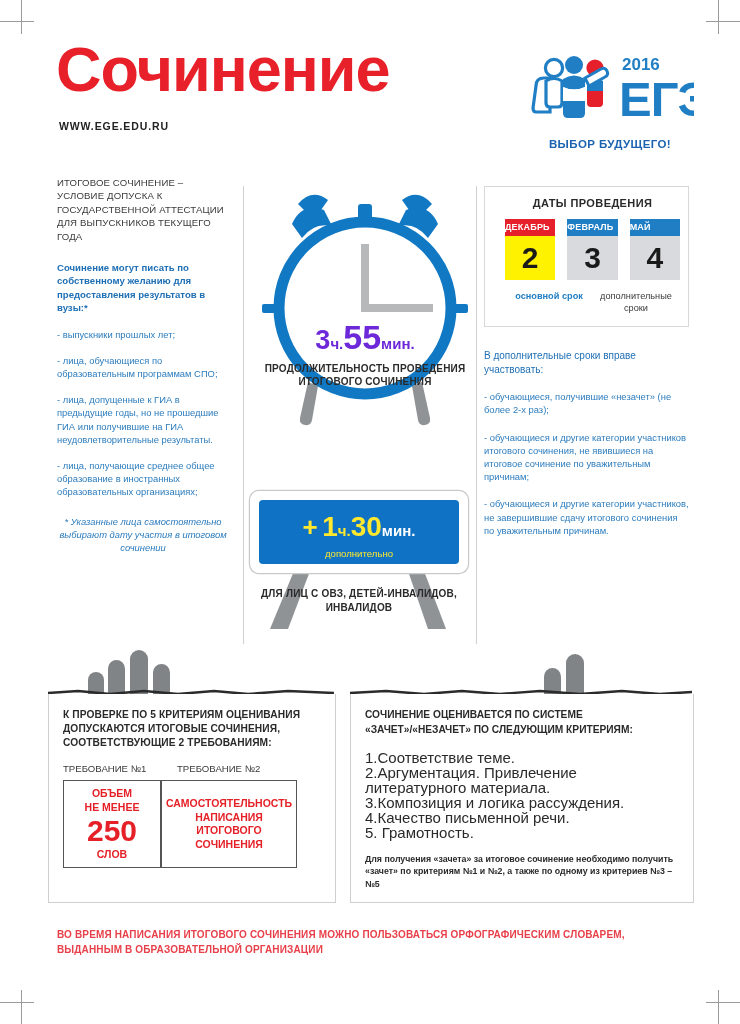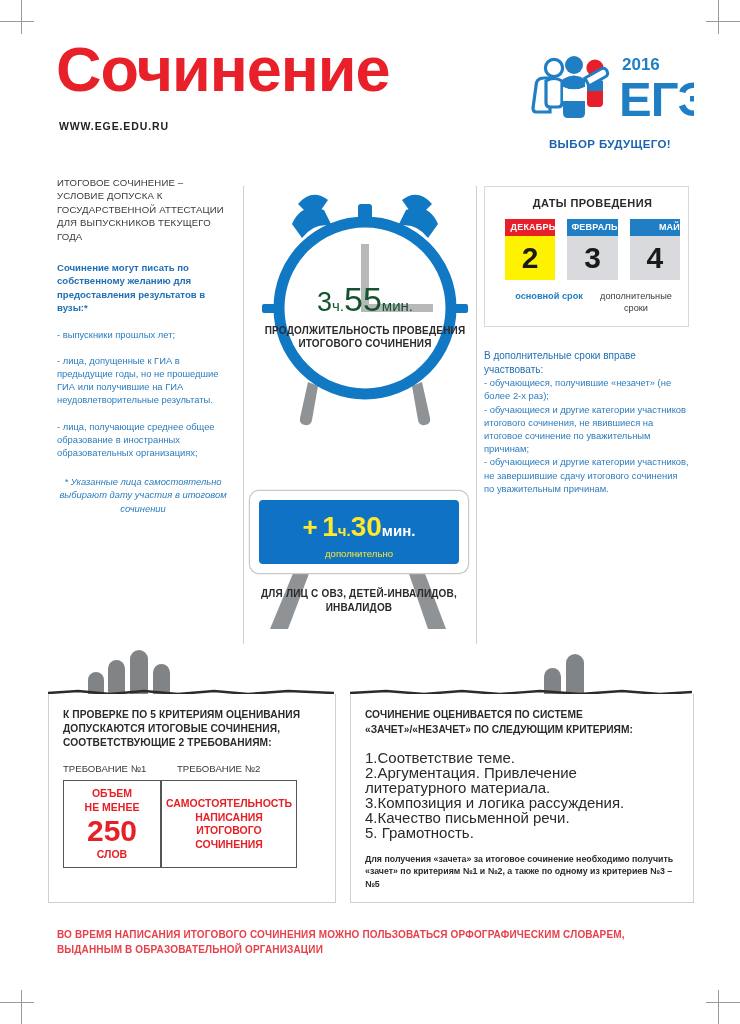--- a/index.html
+++ b/index.html
@@ -51,21 +51,21 @@
   .bluep{
     margin-top:13px;font-size:9.4px;line-height:13.2px;color:#2c7cbd;
   }
   .bluep.note{font-style:italic;margin-top:16px;text-align:center;}
 
   
   .col-center{position:absolute;left:250px;top:186px;width:230px;}
   .clock-wrap{position:relative;width:230px;height:275px;}
   .clock-wrap svg{position:absolute;left:0;top:0;}
   .clock-text{position:absolute;left:0;right:0;top:96px;text-align:center;}
-  .clock-time{font-weight:normal;color:#14532d;line-height:1;}
+  .clock-time{font-weight:bold;color:#6d28d9;line-height:1;margin-top:38px;}
   .clock-time .n1{font-size:27px;}
   .clock-time .u1{font-size:15px;}
   .clock-time .n2{font-size:34px;}
   .clock-time .u2{font-size:15px;}
   .clock-sub{
     margin-top:9px;font-size:10px;font-weight:bold;line-height:12.6px;
     color:#2a2a2a;letter-spacing:.2px;
   }
 
   .sign{position:relative;margin-top:22px;width:218px;height:98px;}
@@ -97,37 +97,37 @@
   .dates-box{
     border:1px solid #d8d8d8;padding:10px 8px 12px 20px;background:#fff;
   }
   .dates-title{
     text-align:center;font-size:11px;font-weight:bold;color:#2a2a2a;
     letter-spacing:.4px;margin-bottom:10px;
   }
   .cal-row{display:flex;gap:12px;justify-content:center;}
   .cal{width:55px;}
   .cal-m{
-    height:17px;line-height:17px;text-align:right;color:#fff;
+    height:17px;line-height:17px;text-align:left;color:#fff;
     font-size:9px;font-weight:bold;letter-spacing:.2px;
   }
   .cal-d{
     height:44px;line-height:44px;text-align:center;
     font-size:30px;font-weight:bold;color:#1a1a1a;
   }
   .cal-lbl-row{display:flex;gap:12px;justify-content:center;margin-top:10px;}
   .cal-lbl{width:75px;text-align:center;font-size:9.2px;line-height:12px;}
   .cal-lbl.main{font-weight:bold;color:#1f7ec4;}
   .cal-lbl.extra{color:#3a3a3a;}
 
   .r-head{
     margin-top:22px;font-size:10px;line-height:13.6px;font-weight:normal;
     color:#1f6fb5;
   }
-  .r-p{margin-top:0;font-size:9.4px;line-height:13.2px;color:#2c7cbd;}
+  .r-p{margin-top:14px;font-size:9.4px;line-height:13.2px;color:#2c7cbd;}
 
   
   .tear{position:absolute;left:0;width:100%;height:16px;}
   .fingers{position:absolute;}
 
   
   .panel{position:absolute;border:1px solid #cfcfcf;background:#fff;}
   .panel-body{padding:14px 14px 12px 14px;}
   .p-title{
     font-size:10.2px;line-height:14px;font-weight:bold;color:#2a2a2a;
@@ -206,20 +206,21 @@
     </div>
   </div>
 
   <div class="divider-v" style="left:243px;top:186px;height:458px;"></div>
   <div class="divider-v" style="left:476px;top:186px;height:458px;"></div>
 
   <div class="col-left">
     <div class="lead">ИТОГОВОЕ СОЧИНЕНИЕ – УСЛОВИЕ ДОПУСКА К ГОСУДАРСТВЕННОЙ АТТЕСТАЦИИ ДЛЯ ВЫПУСКНИКОВ ТЕКУЩЕГО ГОДА</div>
     <div class="blue-head">Сочинение могут писать по собственному желанию для предоставления результатов в вузы:*</div>
     <div class="bluep">- выпускники прошлых лет;</div>
+    <div class="bluep">- лица, обучающиеся по образовательным программам СПО;</div>
     <div class="bluep">- лица, допущенные к ГИА в предыдущие годы, но не прошедшие ГИА или получившие на ГИА неудовлетворительные результаты.</div>
     <div class="bluep">- лица, получающие среднее общее образование в иностранных образовательных организациях;</div>
     <div class="bluep note">* Указанные лица самостоятельно выбирают дату участия в итоговом сочинении</div>
   </div>
 
   <div class="col-center">
 
     <div class="clock-wrap">
       <svg width="230" height="270" viewBox="0 0 230 270">
 

